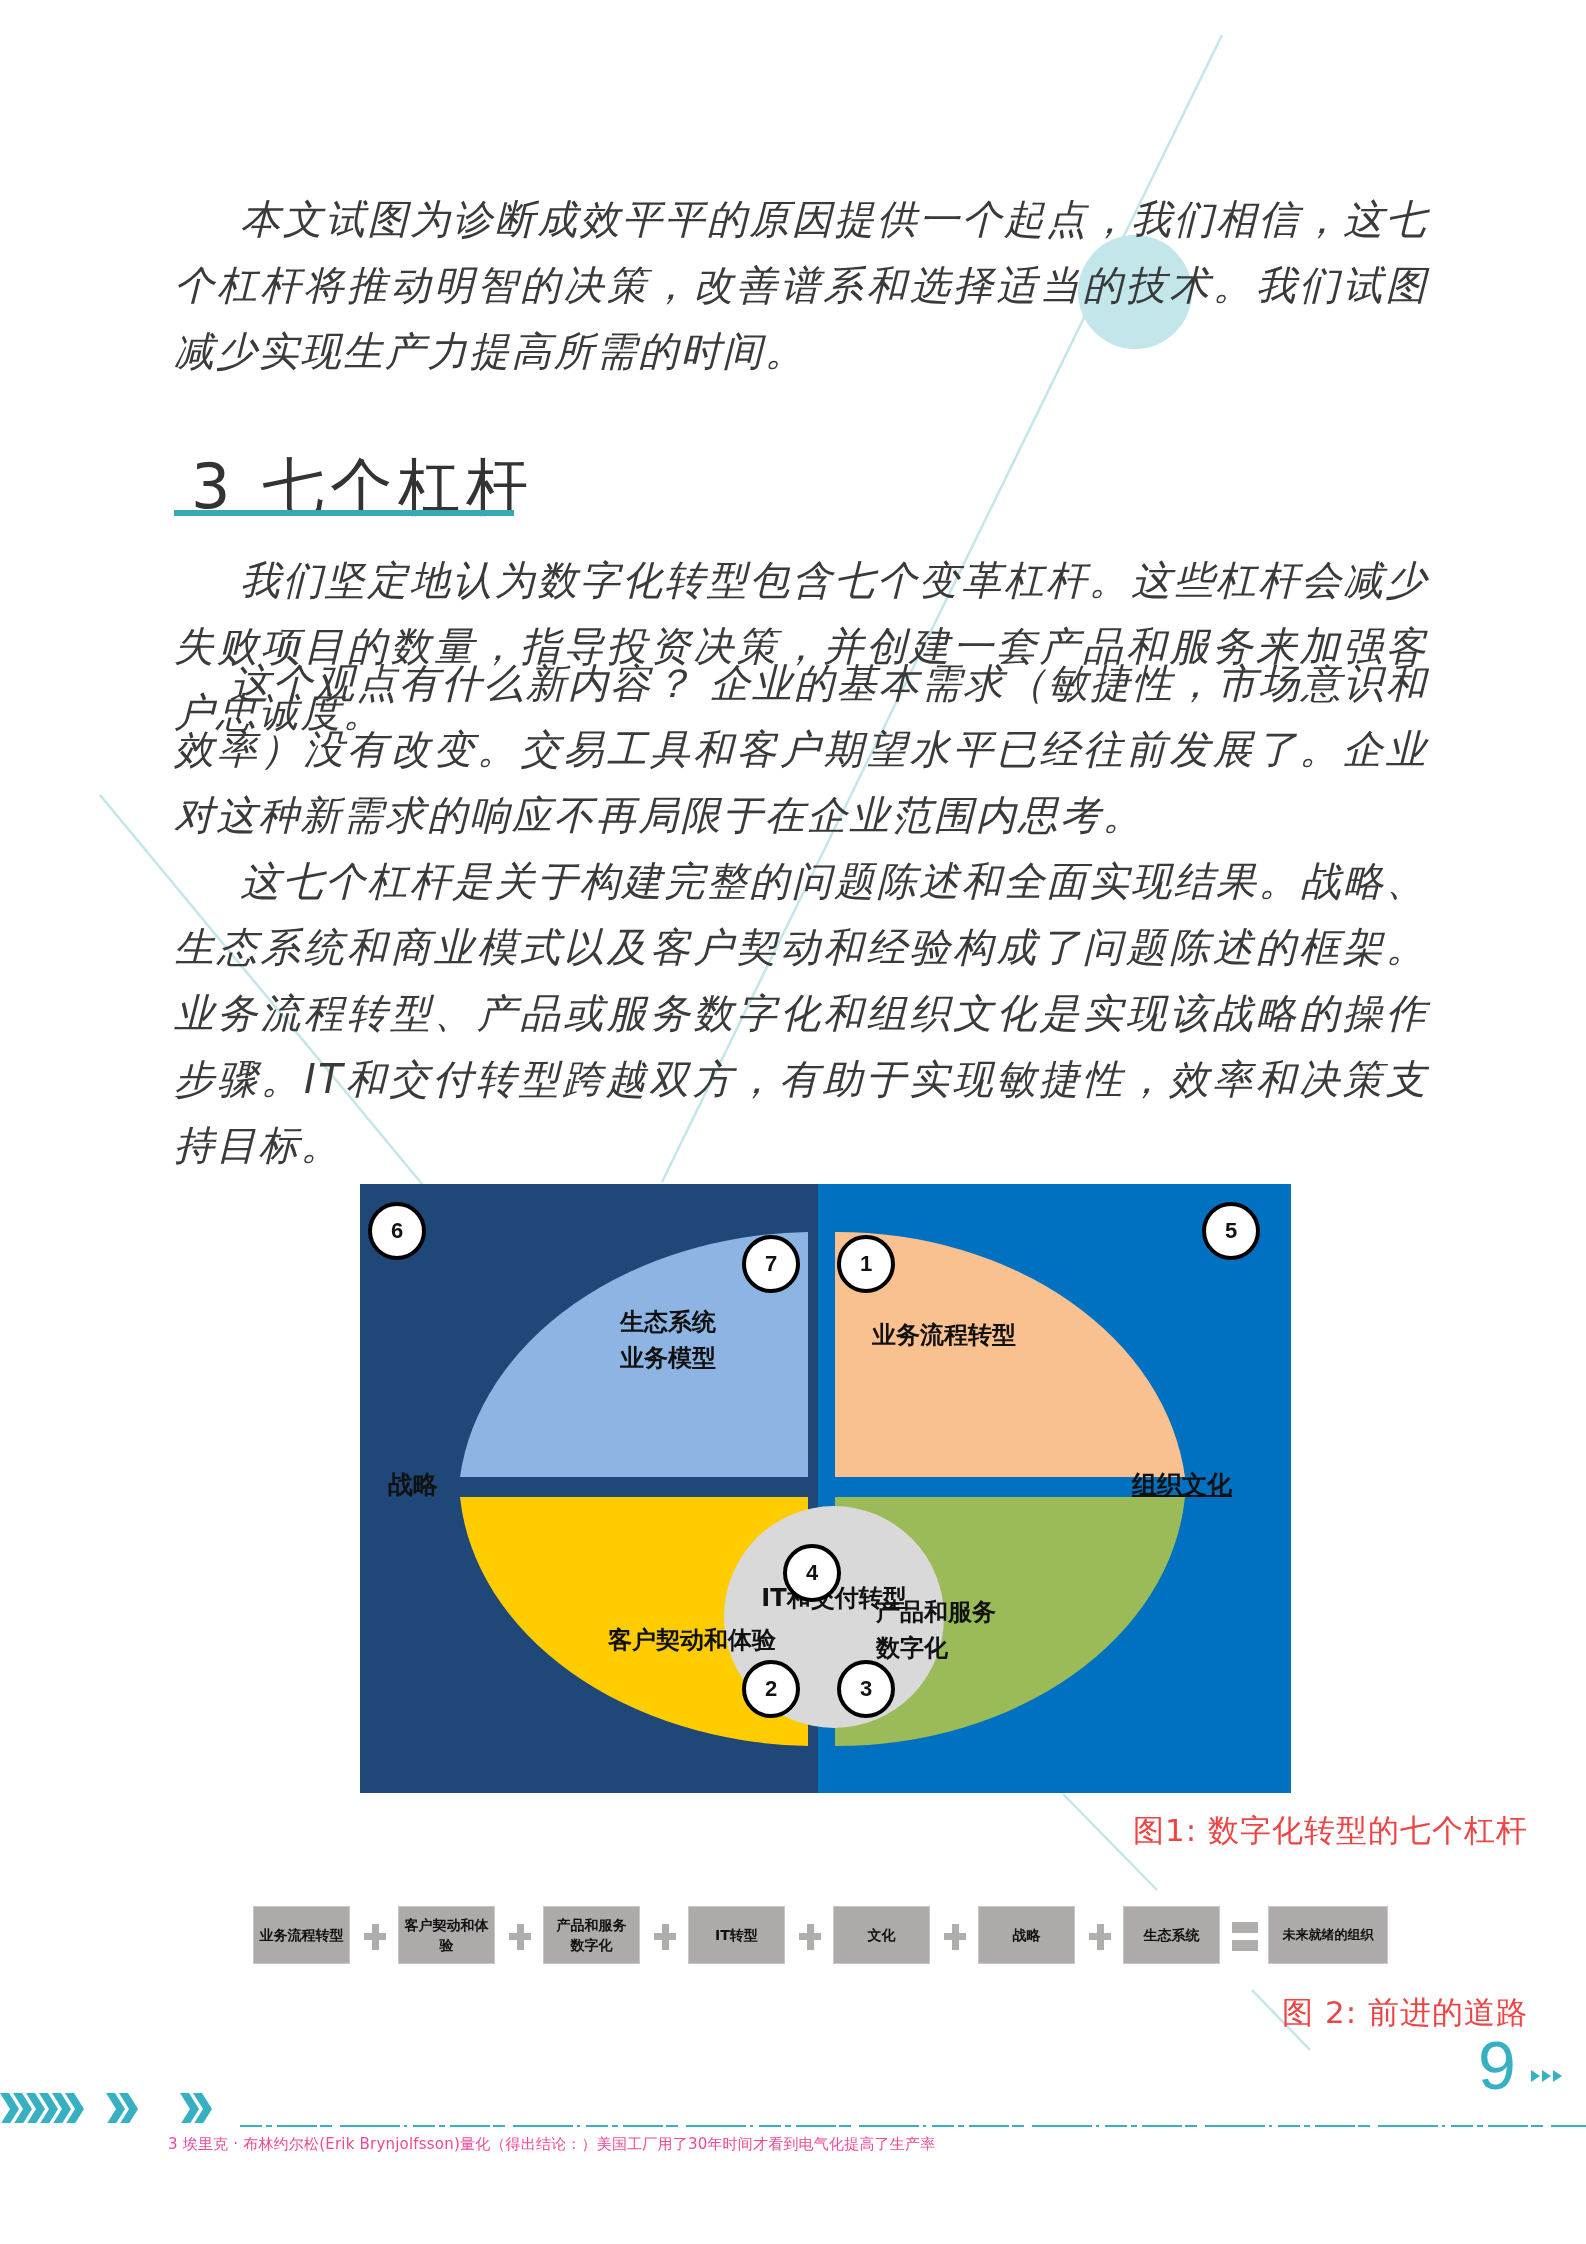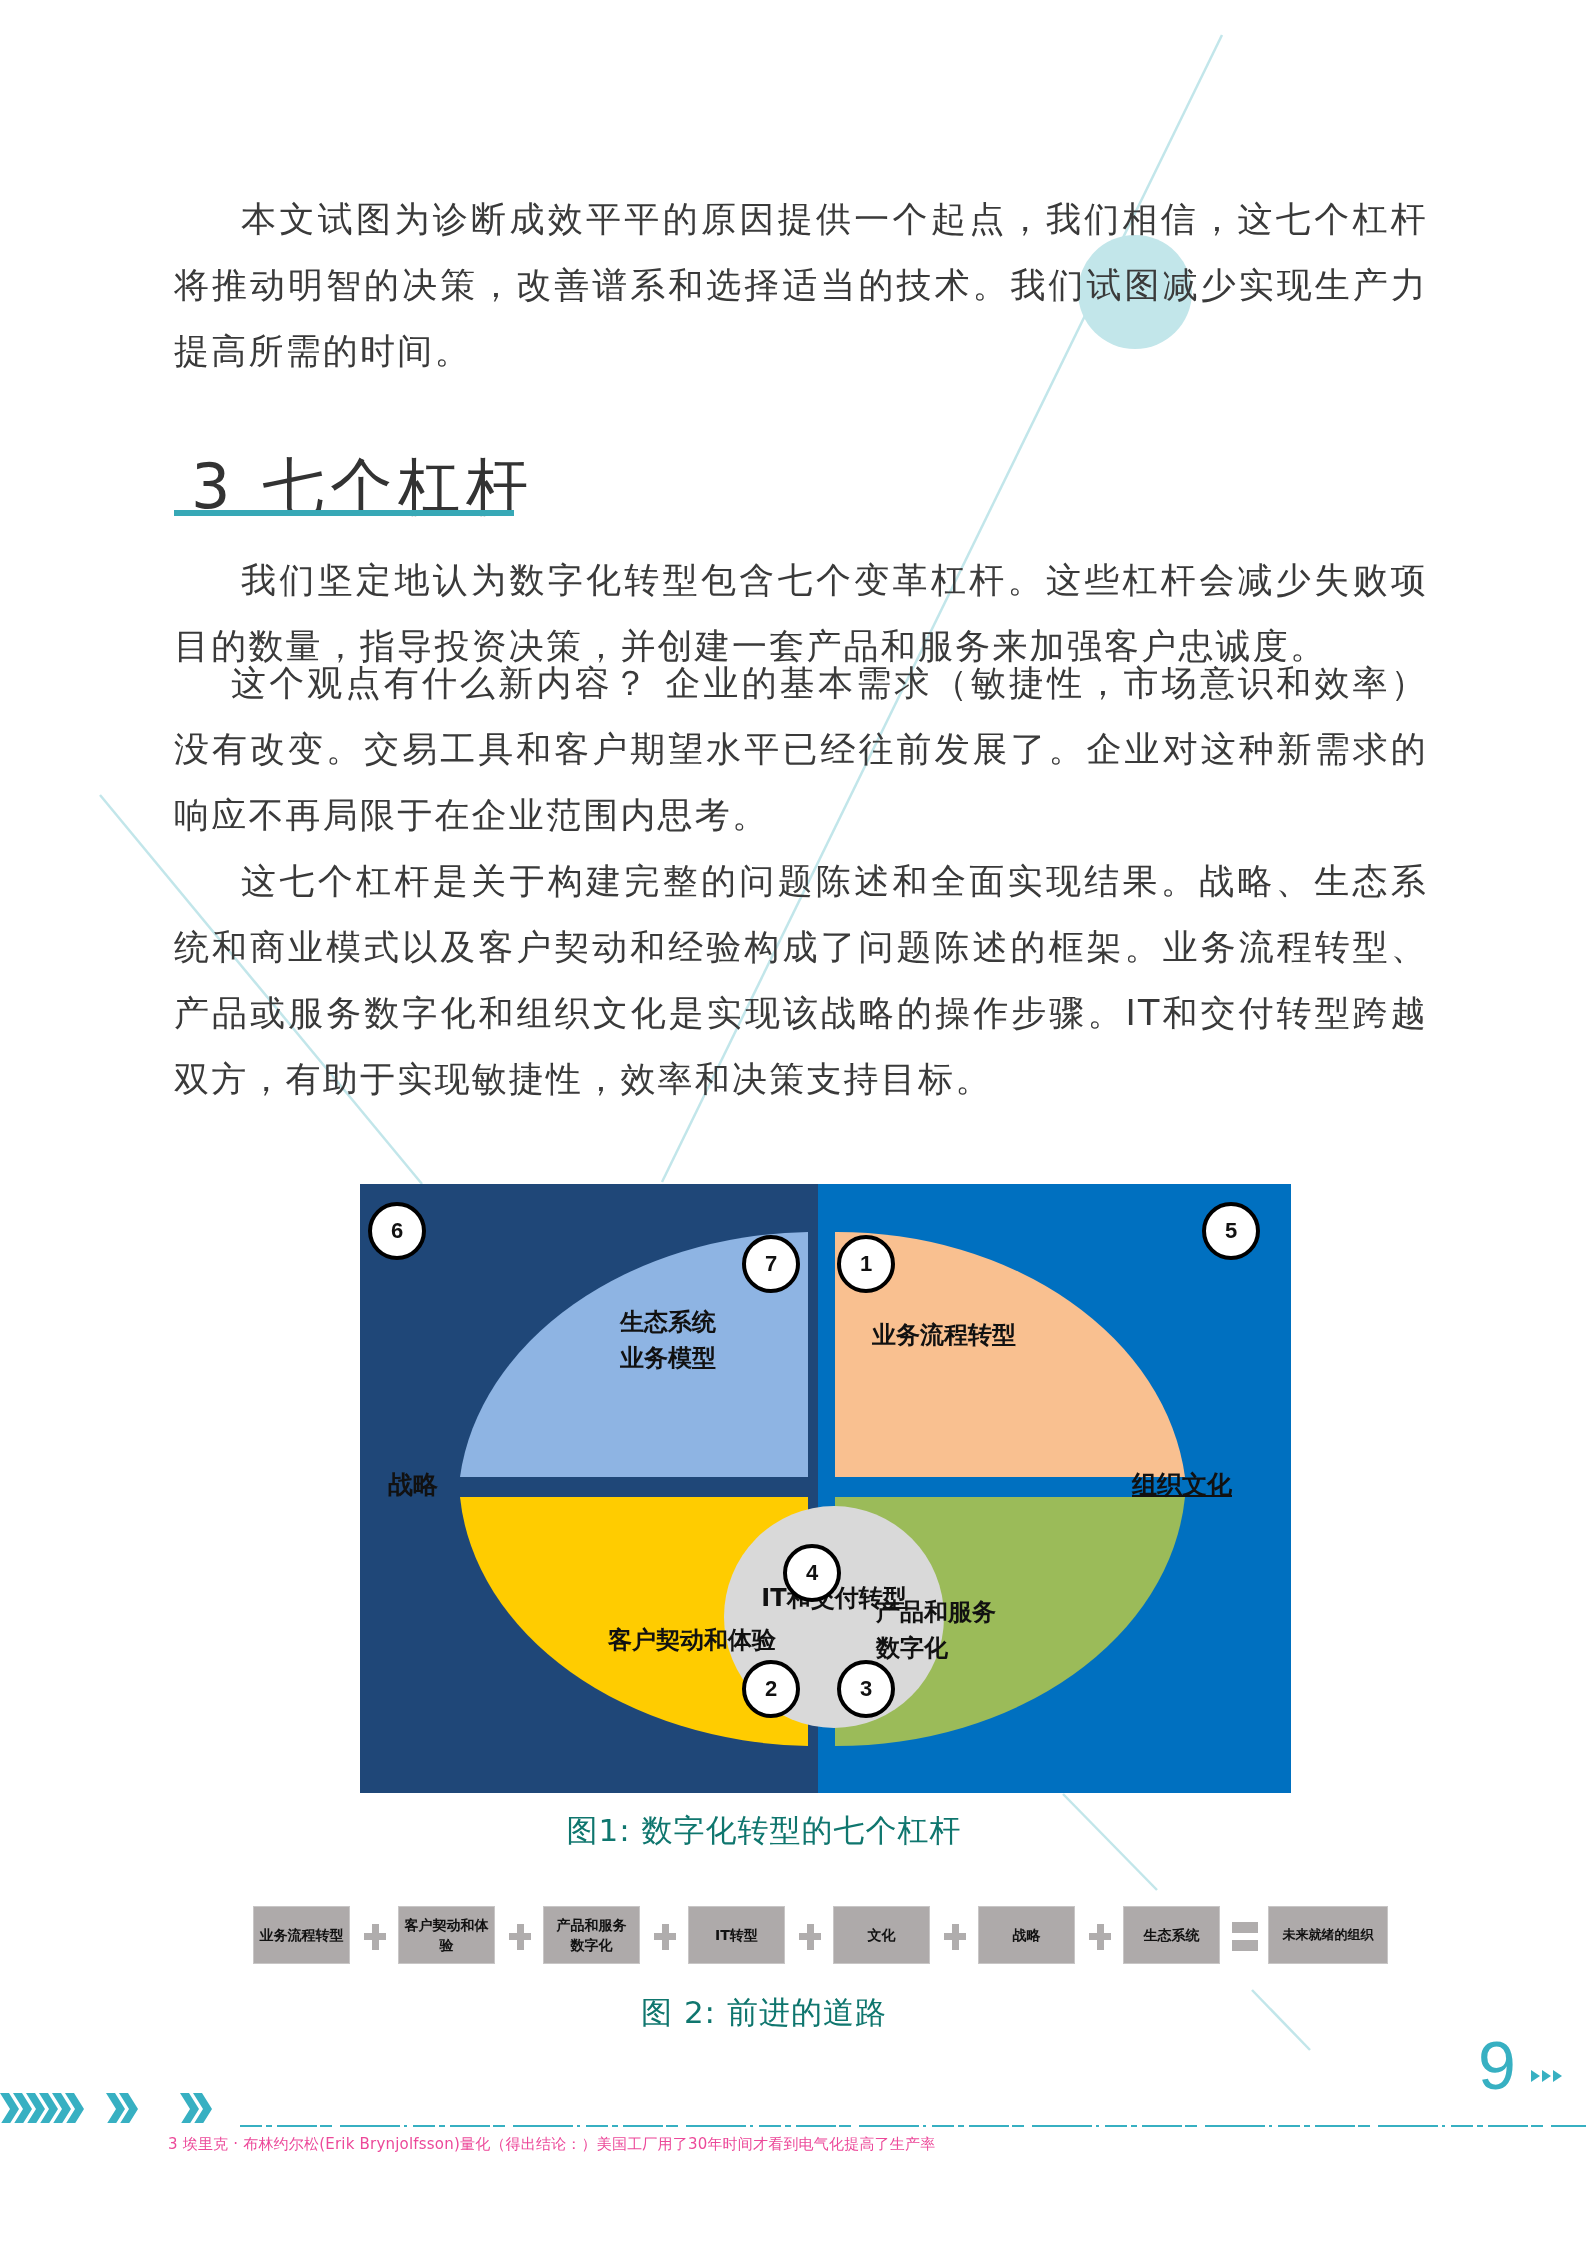--- a/index.html
+++ b/index.html
@@ -1,40 +1,40 @@
 <!DOCTYPE html>
 <html><head>
 <meta charset="utf-8">
 <style>
   html, body { margin:0; padding:0; background:#ffffff; }
   body { width:1586px; height:2244px; position:relative; overflow:hidden;
          font-family:"DejaVu Sans","Liberation Sans",sans-serif; color:#333333; }
   .deco { position:absolute; pointer-events:none; }
-  .para { position:absolute; left:174px; width:1254px; font-size:35px; line-height:66px;
-          letter-spacing:2.2px; color:#3a3a3a; margin:0; text-align:justify; }
+  .para { position:absolute; left:174px; width:1254px; font-size:40px; line-height:66px;
+          letter-spacing:2.2px; color:#3a3a3a; margin:0; text-align:justify;font-style:italic; }
   .para .indent { display:inline-block; width:66px; }
   .heading { position:absolute; left:174px; top:430px; font-size:62px; color:#333;
              margin:17px; font-weight:normal; letter-spacing:6px; line-height:80px; }
   .heading-underline { position:absolute; left:174px; top:510px; width:340px; height:6px; background:#37a8b6; }
 
   
   .diagram { position:absolute; left:360px; top:1184px; width:931px; height:609px; overflow:hidden; }
   .diagram .half-left { position:absolute; left:0; top:0; width:458px; height:100%; }
   .diagram .half-right { position:absolute; left:458px; top:0; width:473px; height:100%; }
   .quad { position:absolute; }
   .side-label { position:absolute; font-weight:bold; font-size:25px; color:#111; }
   .numc { position:absolute; width:58px; height:58px; border-radius:50%; background:#fff;
           border:4px solid #000; box-sizing:border-box; display:flex; align-items:center;
           justify-content:center; font-family:"Liberation Sans",sans-serif; font-weight:bold; font-size:22px; color:#111; }
   .center-ellipse { position:absolute; left:364px; top:322px; width:220px; height:222px; border-radius:50%;
                     background:#d9d9d9; }
   .center-label { position:absolute; left:364px; top:398px; width:220px; text-align:center;
                   font-weight:bold; font-size:24px; color:#111; }
 
-  .caption { position:absolute; left:0; width:1528px; text-align:center; font-size:31px; color:#0f766e; letter-spacing:1px; }
+  .caption { position:absolute; left:0; width:1528px; text-align:right; font-size:31px; color:#ef4444; letter-spacing:1px; }
 
   .flow { position:absolute; left:253px; top:1906px; height:58px; }
   .fbox { position:absolute; top:0; width:97px; height:58px; background:#aeaaaa;
           display:flex; align-items:center; justify-content:center; text-align:center;
           font-weight:bold; font-size:14px; color:#111; line-height:20px; box-sizing:border-box; border:1px solid #c8c6c6; }
   .fop { position:absolute; top:0; width:48px; height:58px; }
   .plus::before, .plus::after { content:""; position:absolute; background:#b0adad; }
   .plus::before { left:14px; top:27px; width:22px; height:7px; }
   .plus::after  { left:22px; top:18px; width:7px; height:26px; }
   .equals::before, .equals::after { content:""; position:absolute; left:12px; width:26px; height:11px; background:#b0adad; }

